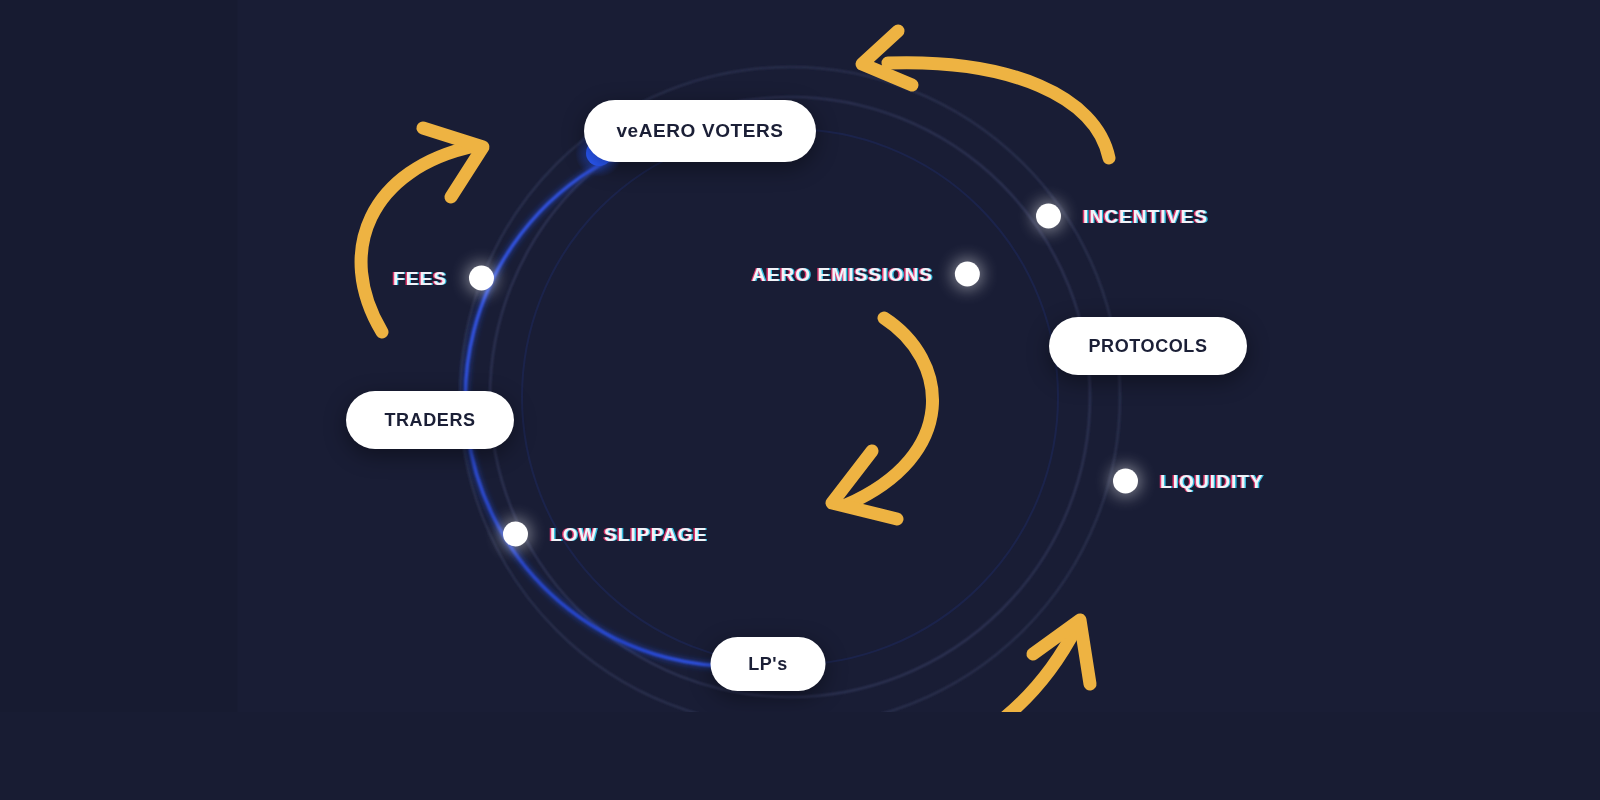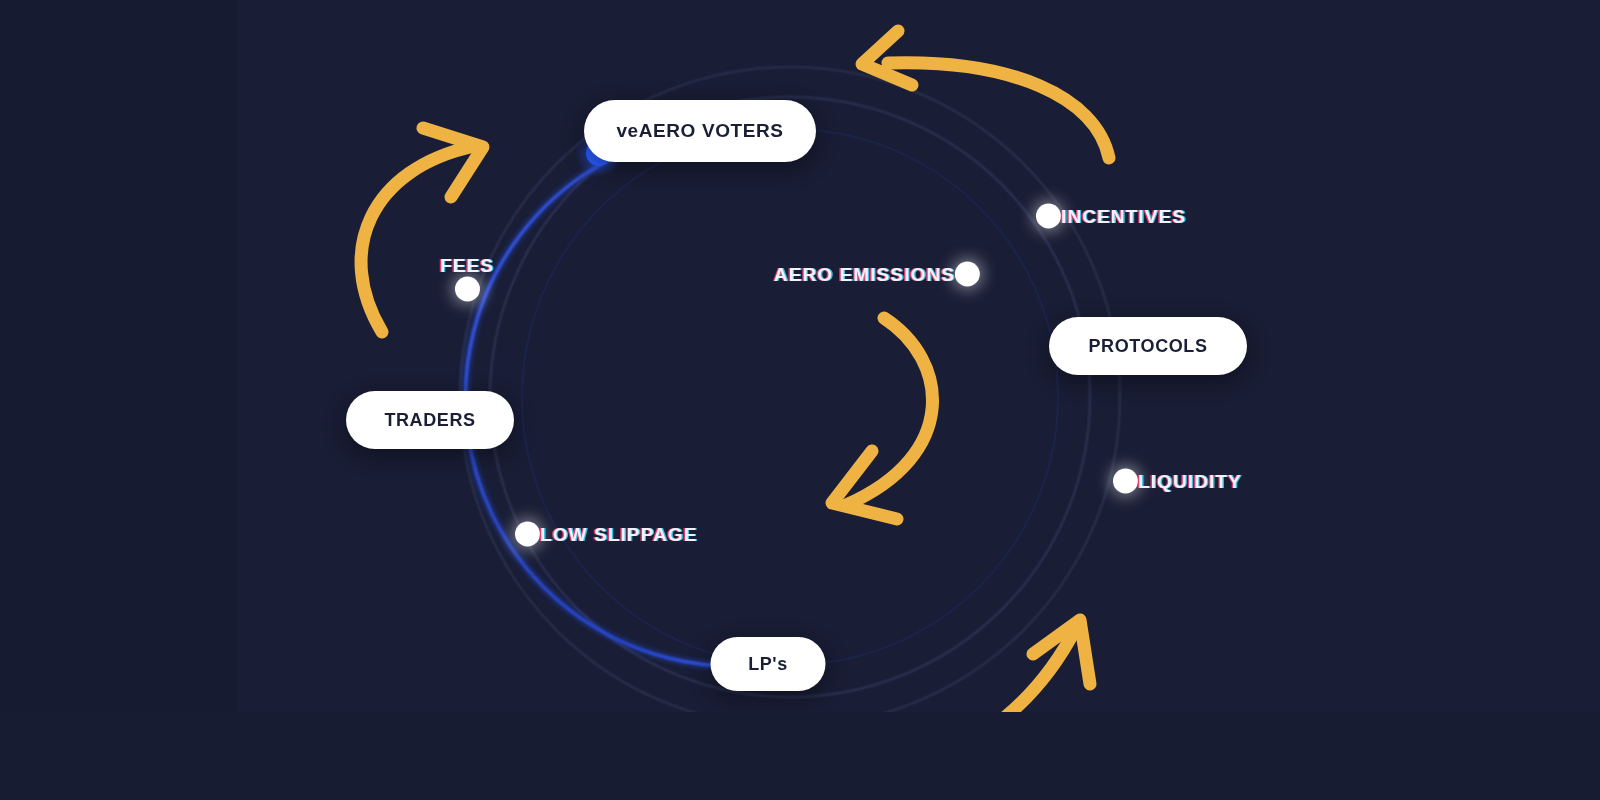--- a/index.html
+++ b/index.html
@@ -30,21 +30,21 @@
     user-select:none;
   }
   .pill.lg{font-size:19px;}
   .pill.md{font-size:18px;}
 
   
   .node{
     position:absolute;
     transform:translate(-50%,-50%);
     display:flex;align-items:center;
-    gap:0;
+    gap:22px;
     white-space:nowrap;
     user-select:none;
   }
   .node .dot{
     width:25px;height:25px;border-radius:50%;
     background:#ffffff;
     box-shadow:0 0 16px 3px rgba(255,255,255,0.45);
     flex:0 0 auto;
   }
   .node .txt{
@@ -133,38 +133,38 @@
   </div>
 
   <div class="pill md" style="left:430px;top:420px;width:168px;height:58px;">
     <span>TRADERS</span>
   </div>
 
   <div class="pill md" style="left:768px;top:664px;width:115px;height:54px;">
     <span>LP's</span>
   </div>
 
-  <div class="node left-label" style="left:444px;top:278px;transform:translate(-100%,-50%) translateX(50px);flex-direction:column;">
+  <div class="node left-label" style="left:444px;top:278px;transform:translate(-100%,-50%) translateX(50px);">
     <span class="txt">FEES</span>
     <span class="dot"></span>
   </div>
 
   <div class="node left-label" style="left:930px;top:274px;transform:translate(-100%,-50%) translateX(50px);">
     <span class="txt">AERO EMISSIONS</span>
     <span class="dot"></span>
   </div>
 
   <div class="node right-label" style="left:1048px;top:216px;transform:translate(-12px,-50%);">
     <span class="dot"></span>
     <span class="txt">INCENTIVES</span>
   </div>
 
   <div class="node right-label" style="left:1125px;top:481px;transform:translate(-12px,-50%);">
     <span class="dot"></span>
     <span class="txt">LIQUIDITY</span>
   </div>
 
-  <div class="node right-label" style="left:497px;top:534px;transform:translate(-12px,-50%);padding-left:30px;">
+  <div class="node right-label" style="left:515px;top:534px;transform:translate(-12px,-50%);">
     <span class="dot"></span>
     <span class="txt">LOW SLIPPAGE</span>
   </div>
 
 </div>
 
 </body></html>

